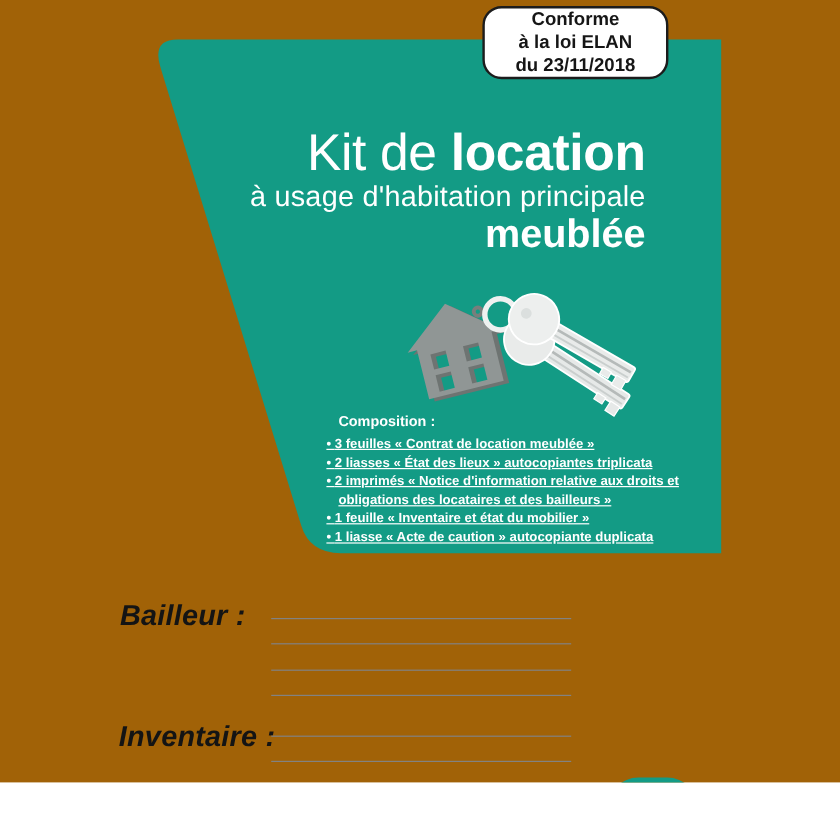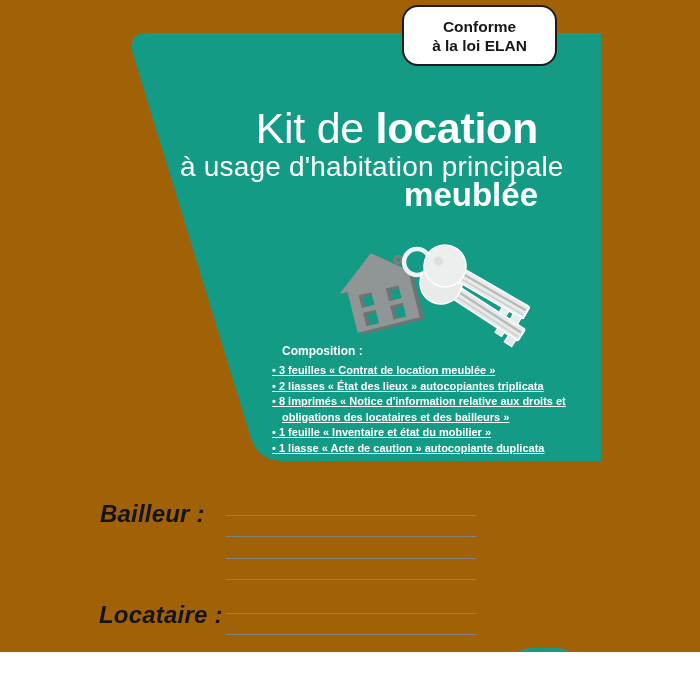--- a/index.html
+++ b/index.html
@@ -14,21 +14,21 @@
     position:absolute;left:402px;top:5px;width:155px;height:61px;
     background:#ffffff;border:2.5px solid #1c1c1c;border-radius:16px;
     box-sizing:border-box;display:flex;flex-direction:column;justify-content:center;
     text-align:center;color:#161616;font-weight:bold;font-size:15.5px;line-height:19px;
   }
 
   
   .title-line{position:absolute;left:180px;width:358px;text-align:right;color:#ffffff;white-space:nowrap;}
   .t1{top:106px;font-size:43px;line-height:1.05;font-weight:400;letter-spacing:-0.3px;}
   .t1 b{font-weight:700;}
-  .t2{top:151px;font-size:28px;font-weight:400;letter-spacing:0.2px;}
+  .t2{top:151px;font-size:24px;font-weight:400;letter-spacing:0.2px;}
   .t3{top:176px;font-size:33px;font-weight:700;text-align:right;}
 
   
   .keys-art{position:absolute;left:328px;top:236px;width:220px;height:96px;overflow:visible;}
 
   
   .comp{position:absolute;left:272px;top:344px;width:322px;color:#ffffff;}
   .comp-h{font-weight:bold;font-size:12px;margin:0 0 4px 10px;line-height:15px;}
   .comp-item{font-weight:bold;font-size:11px;line-height:15.5px;padding-left:10px;text-indent:-10px;text-decoration:underline;}
   .comp-item::before{content:"• ";}
@@ -53,20 +53,21 @@
 
 <div class="canvas">
 
   <svg class="shape-svg" viewBox="0 0 700 700" aria-hidden="true">
     <path d="M148 33 L601 33 L601 461 L284 461 Q258 461 251 438 L134 57 Q126 33 148 33 Z" fill="#139b85"></path>
   </svg>
 
   <div class="badge">
     <div>Conforme</div>
     <div>à la loi ELAN</div>
+    <div>du 23/11/2018</div>
   </div>
 
   <div class="title-line t1"><span>Kit de </span><b>location</b></div>
   <div class="title-line t2">à usage d'habitation principale</div>
   <div class="title-line t3">meublée</div>
 
   <svg class="keys-art" viewBox="0 0 220 96" aria-hidden="true">
 
     <g transform="rotate(-14 52 54)">
       <path d="M52 16 L92 48 L84 48 L84 90 L20 90 L20 48 L12 48 Z M30 54 h13 v13 h-13 Z M58 54 h13 v13 h-13 Z M30 72 h13 v14 h-13 Z M58 72 h13 v14 h-13 Z" transform="translate(4 3)" fill="#6e7472" fill-rule="evenodd"></path>
@@ -95,34 +96,34 @@
       <line x1="16" y1="3" x2="92" y2="3" stroke="#cacfce" stroke-width="1.6"></line>
       <circle cx="0" cy="0" r="21" fill="#edefee" stroke="#ffffff" stroke-width="1.5"></circle>
       <circle cx="-8" cy="-1" r="4.5" fill="#dbdfde"></circle>
     </g>
   </svg>
 
   <div class="comp">
     <div class="comp-h">Composition :</div>
     <div class="comp-item">3 feuilles « Contrat de location meublée »</div>
     <div class="comp-item">2 liasses « État des lieux » autocopiantes triplicata</div>
-    <div class="comp-item">8 imprimés « Notice d'information relative aux droits et obligations des locataires et des bailleurs »</div>
+    <div class="comp-item">2 imprimés « Notice d'information relative aux droits et obligations des locataires et des bailleurs »</div>
     <div class="comp-item">1 feuille « Inventaire et état du mobilier »</div>
     <div class="comp-item">1 liasse « Acte de caution » autocopiante duplicata</div>
   </div>
 
   <div class="flabel flabel-bailleur">Bailleur :</div>
   <div class="rules rules-bailleur">
     <div class="rule"></div>
     <div class="rule"></div>
     <div class="rule"></div>
     <div class="rule"></div>
   </div>
 
-  <div class="flabel flabel-locataire">Locataire :</div>
+  <div class="flabel flabel-locataire">Inventaire :</div>
   <div class="rules rules-locataire">
     <div class="rule"></div>
     <div class="rule"></div>
     <div class="rule"></div>
     <div class="rule"></div>
   </div>
 
   <div class="logo">
     <svg class="logo-emblem" width="48" height="44" viewBox="0 0 48 44" aria-hidden="true">
       <g stroke="#ffffff" stroke-width="1.3" fill="none" stroke-linecap="round">

